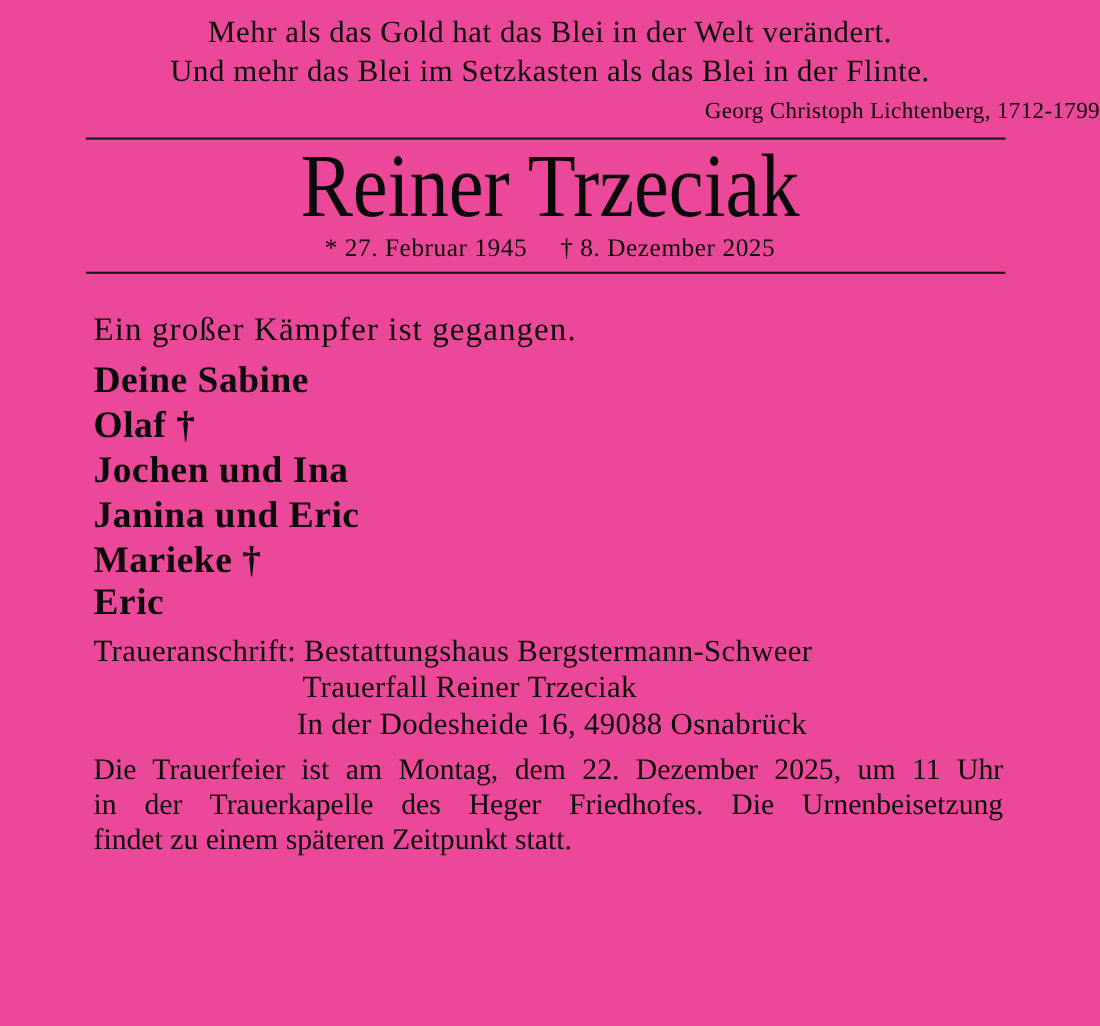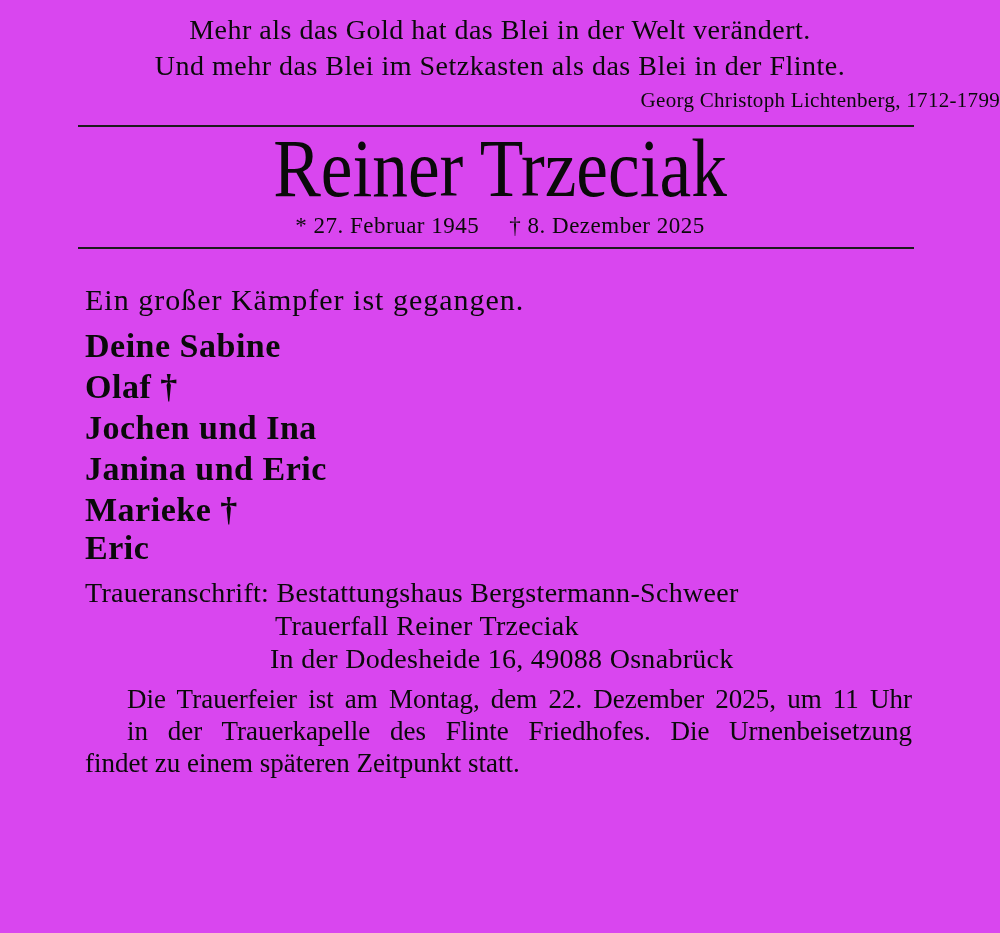--- a/index.html
+++ b/index.html
@@ -1,20 +1,20 @@
 <!DOCTYPE html>
 <html lang="de"><head>
 <meta charset="utf-8">
 <style>
   html, body { margin: 0; padding: 0; background: #ffffff; }
   .page {
     position: relative;
     width: 1000px;
     height: 933px;
-    background: #d946ef;
+    background: #ec4899;
     color: #0a0a0a;
     font-family: "Liberation Serif", "DejaVu Serif", serif;
     overflow: hidden;
   }
   
   .quote-block {
     padding-top: 12px;
     text-align: center;
     font-size: 28px;
     line-height: 36px;
@@ -90,21 +90,20 @@
   .paragraph {
     font-size: 27px;
     line-height: 32px;
   }
   .paragraph-funeral { margin-top: 8px; }
   .paragraph-donation { margin-top: 7px; }
   .pline { text-align: left; }
   .pline.just {
     text-align: justify;
     text-align-last: justify;
-    margin-left: 42px;
   }
 </style>
 </head>
 <body>
 
 <div class="page">
 
   <div class="quote-block">
     <div>Mehr als das Gold hat das Blei in der Welt verändert.</div>
     <div>Und mehr das Blei im Setzkasten als das Blei in der Flinte.</div>
@@ -136,19 +135,19 @@
     </div>
 
     <div class="address">
       <div>Traueranschrift: Bestattungshaus Bergstermann-Schweer</div>
       <div class="indent2">Trauerfall Reiner Trzeciak</div>
       <div class="indent3">In der Dodesheide 16, 49088 Osnabrück</div>
     </div>
 
     <div class="paragraph paragraph-funeral">
       <div class="pline just">Die Trauerfeier ist am Montag, dem 22. Dezember 2025, um 11 Uhr</div>
-      <div class="pline just">in der Trauerkapelle des Flinte Friedhofes. Die Urnenbeisetzung</div>
+      <div class="pline just">in der Trauerkapelle des Heger Friedhofes. Die Urnenbeisetzung</div>
       <div class="pline">findet zu einem späteren Zeitpunkt statt.</div>
     </div>
 
 
   </div>
 </div>
 
 </body></html>

